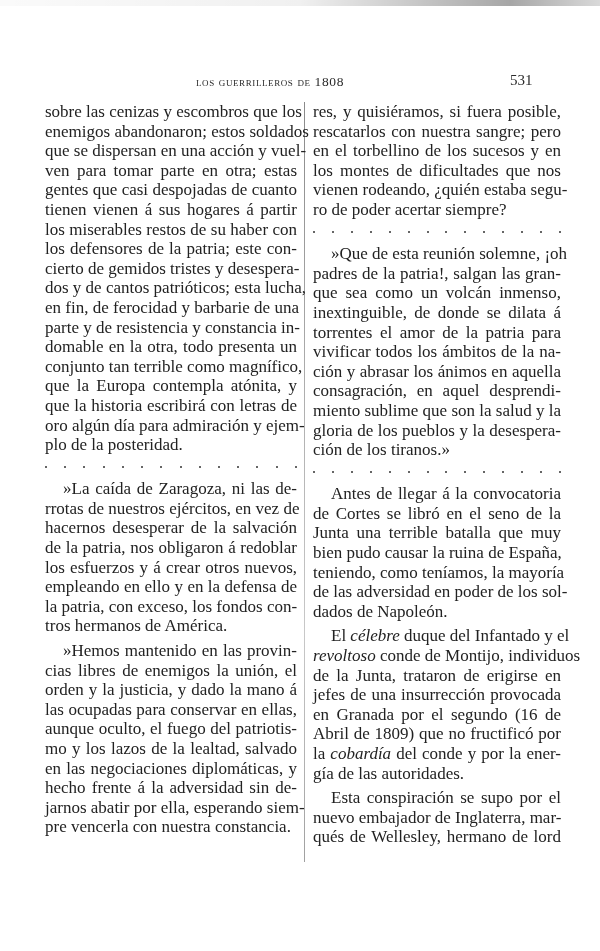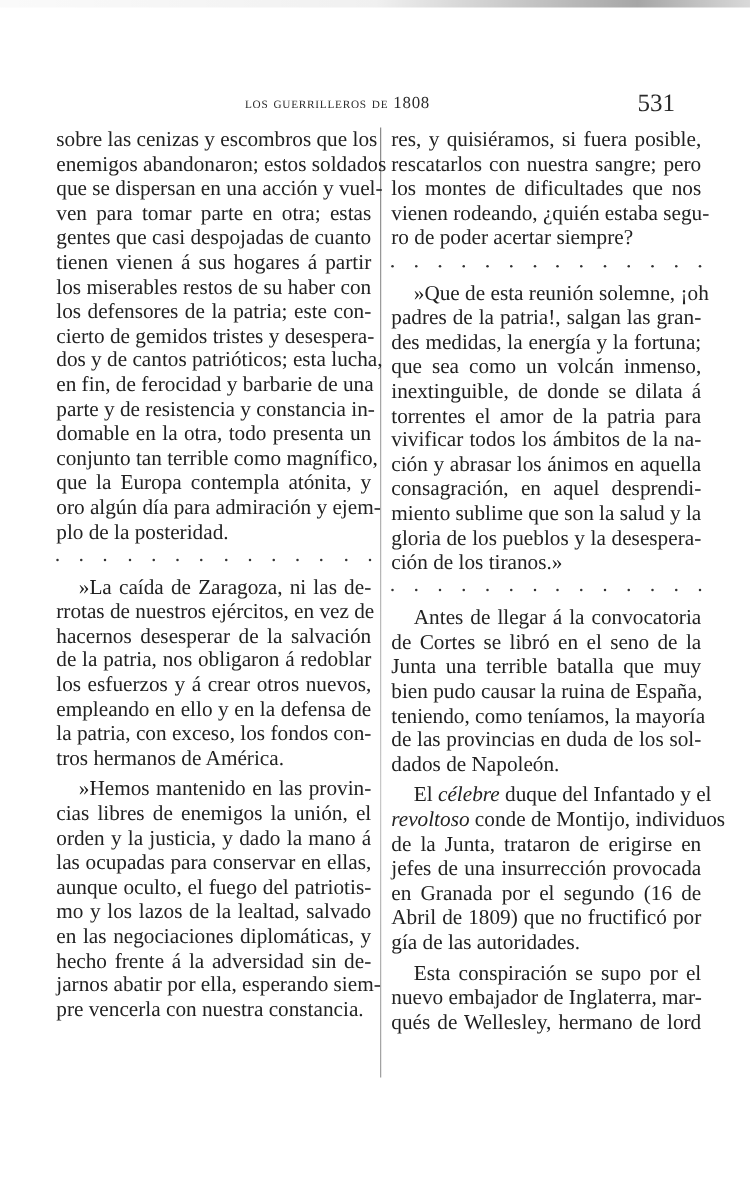--- a/index.html
+++ b/index.html
@@ -38,21 +38,21 @@
       letter-spacing: 0.6px;
       font-variant: small-caps;
       text-transform: lowercase;
       color: #2a2a2a;
     }
     .page-number {
       position: absolute;
       left: 510px;
       top: -2px;
       font-family: "Liberation Serif", serif;
-      font-size: 20px;
+      font-size: 15px;
       color: #2a2a2a;
     }
     .column {
       position: absolute;
       top: 102px;
       font-family: "Liberation Serif", serif;
       font-size: 17px;
       line-height: 19.6px;
       text-align: justify;
       color: #222;
@@ -111,20 +111,21 @@
       <span class="line">tienen vienen á sus hogares á partir</span>
       <span class="line">los miserables restos de su haber con</span>
       <span class="line">los defensores de la patria; este con-</span>
       <span class="line">cierto de gemidos tristes y desespera-</span>
       <span class="line">dos y de cantos patrióticos; esta lucha,</span>
       <span class="line">en fin, de ferocidad y barbarie de una</span>
       <span class="line">parte y de resistencia y constancia in-</span>
       <span class="line">domable en la otra, todo presenta un</span>
       <span class="line">conjunto tan terrible como magnífico,</span>
       <span class="line">que la Europa contempla atónita, y</span>
+      <span class="line">que la historia escribirá con letras de</span>
       <span class="line">oro algún día para admiración y ejem-</span>
       <span class="line last">plo de la posteridad.</span>
     </div>
   <div class="ellipsis-row">
       <span></span>
       <span></span>
       <span></span>
       <span></span>
       <span></span>
       <span></span>
@@ -159,20 +160,21 @@
       <span class="line">hecho frente á la adversidad sin de-</span>
       <span class="line">jarnos abatir por ella, esperando siem-</span>
       <span class="line last">pre vencerla con nuestra constancia.</span>
     </div>
 </div>
 
 <div class="column col-right">
   <div>
       <span class="line">res, y quisiéramos, si fuera posible,</span>
       <span class="line">rescatarlos con nuestra sangre; pero</span>
+      <span class="line">en el torbellino de los sucesos y en</span>
       <span class="line">los montes de dificultades que nos</span>
       <span class="line">vienen rodeando, ¿quién estaba segu-</span>
       <span class="line last">ro de poder acertar siempre?</span>
     </div>
   <div class="ellipsis-row">
       <span></span>
       <span></span>
       <span></span>
       <span></span>
       <span></span>
@@ -182,21 +184,20 @@
       <span></span>
       <span></span>
       <span></span>
       <span></span>
       <span></span>
       <span></span>
     </div>
   <div>
       <span class="line indent">»Que de esta reunión solemne, ¡oh</span>
       <span class="line">padres de la patria!, salgan las gran-</span>
-      <span class="line">des medidas, la energía y la fortuna;</span>
       <span class="line">que sea como un volcán inmenso,</span>
       <span class="line">inextinguible, de donde se dilata á</span>
       <span class="line">torrentes el amor de la patria para</span>
       <span class="line">vivificar todos los ámbitos de la na-</span>
       <span class="line">ción y abrasar los ánimos en aquella</span>
       <span class="line">consagración, en aquel desprendi-</span>
       <span class="line">miento sublime que son la salud y la</span>
       <span class="line">gloria de los pueblos y la desespera-</span>
       <span class="line last">ción de los tiranos.»</span>
     </div>
@@ -215,31 +216,32 @@
       <span></span>
       <span></span>
       <span></span>
     </div>
   <div>
       <span class="line indent">Antes de llegar á la convocatoria</span>
       <span class="line">de Cortes se libró en el seno de la</span>
       <span class="line">Junta una terrible batalla que muy</span>
       <span class="line">bien pudo causar la ruina de España,</span>
       <span class="line">teniendo, como teníamos, la mayoría</span>
-      <span class="line">de las provincias en duda de los sol-</span>
+      <span class="line">de las adversidad en poder de los sol-</span>
       <span class="line last">dados de Napoleón.</span>
     </div>
   <div class="para-gap"></div>
   <div>
     <span class="line indent"><span>El </span><em>célebre</em><span> duque del Infantado y el</span></span>
     <span class="line"><em>revoltoso</em><span> conde de Montijo, individuos</span></span>
     <span class="line">de la Junta, trataron de erigirse en</span>
     <span class="line">jefes de una insurrección provocada</span>
     <span class="line">en Granada por el segundo (16 de</span>
     <span class="line">Abril de 1809) que no fructificó por</span>
+    <span class="line"><span>la </span><em>cobardía</em><span> del conde y por la ener-</span></span>
     <span class="line last">gía de las autoridades.</span>
   </div>
   <div class="para-gap"></div>
   <div>
       <span class="line indent">Esta conspiración se supo por el</span>
       <span class="line">nuevo embajador de Inglaterra, mar-</span>
       <span class="line">qués de Wellesley, hermano de lord</span>
     </div>
 </div>
 

